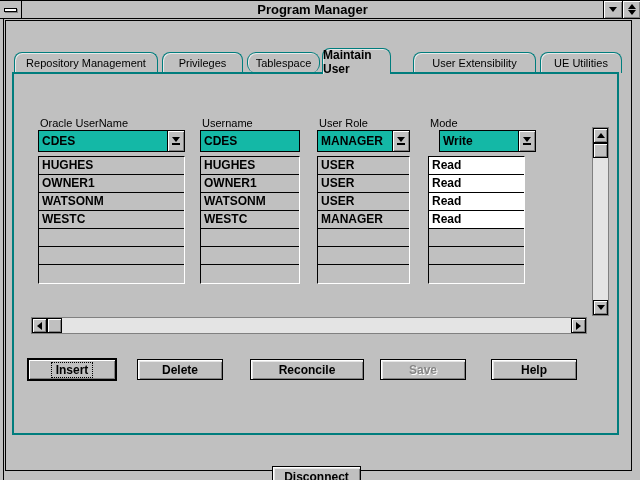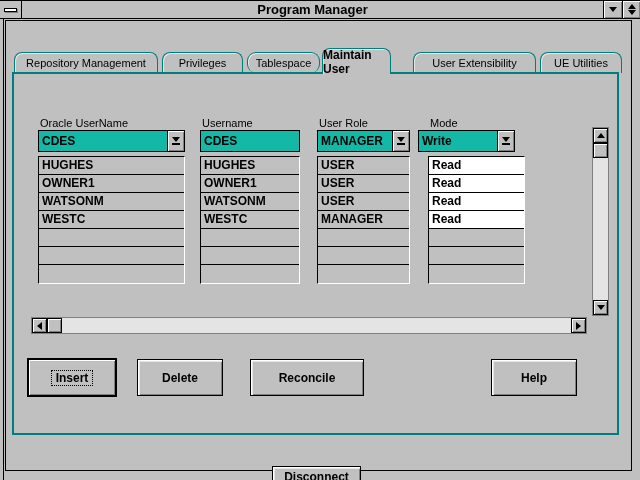--- a/index.html
+++ b/index.html
@@ -83,21 +83,21 @@
     position:absolute; background:#c0c0c0; border:1px solid #000;
     box-shadow:inset 1px 1px 0 #fff, inset -1px -1px 0 #808080;
     display:flex; align-items:center; justify-content:center;
   }
   .vscroll .sb-btn, .vscroll .sb-thumb { left:0; width:15px; height:15px; }
   .hscroll .sb-btn, .hscroll .sb-thumb { top:0; height:15px; width:15px; }
   .v-up { top:0; } .v-thumb { top:15px; } .v-down { bottom:0; }
   .h-left { left:0; } .h-thumb { left:15px; } .h-right { right:0; }
   
   .btn {
-    position:absolute; height:37px; background:#c0c0c0; border:1px solid #000;
+    position:absolute; height:21px; background:#c0c0c0; border:1px solid #000;
     box-shadow:inset 1px 1px 0 #fff, inset 2px 2px 0 #e6e6e6, inset -1px -1px 0 #808080;
     display:flex; align-items:center; justify-content:center; font-weight:bold; font-size:12px;
   }
   .btn.default { box-shadow:0 0 0 1px #000, inset 1px 1px 0 #fff, inset -1px -1px 0 #808080; }
   .btn .focus-rect { border:1px dotted #000; padding:0 4px; line-height:14px; }
   .btn.disabled { color:#868686; text-shadow:1px 1px 0 #fff; }
   .btn-row { top:285px; }
 </style>
 </head>
 <body>
@@ -162,21 +162,21 @@
       <div class="editor" style="left:186px;width:100px;">
         <span class="val">CDES</span>
       </div>
       <div class="editor" style="left:303px;width:93px;">
         <span class="val">MANAGER</span>
         <span class="combo-btn">
             <span class="tri-down"></span>
             <span class="bar"></span>
           </span>
       </div>
-      <div class="editor" style="left:404px;width:97px;">
+      <div class="editor" style="left:425px;width:97px;">
         <span class="val">Write</span>
         <span class="combo-btn">
             <span class="tri-down"></span>
             <span class="bar"></span>
           </span>
       </div>
 
       <div class="list" style="left:24px;width:147px;">
         <div class="cell">HUGHES</div>
         <div class="cell">OWNER1</div>
@@ -236,20 +236,23 @@
 
       <div class="btn btn-row default" style="left:14px;width:88px;">
         <span class="focus-rect">Insert</span>
       </div>
       <div class="btn btn-row" style="left:123px;width:86px;">
         <span>Delete</span>
       </div>
       <div class="btn btn-row" style="left:236px;width:114px;">
         <span>Reconcile</span>
       </div>
+      <div class="btn btn-row disabled" style="left:366px;width:86px;">
+        <span>Save</span>
+      </div>
       <div class="btn btn-row" style="left:477px;width:86px;">
         <span>Help</span>
       </div>
     </div>
 
     <div class="btn" style="left:266px;top:425px;width:89px;height:22px;margin-top:20px;">
       <span>Disconnect</span>
     </div>
   </div>
 </div>

